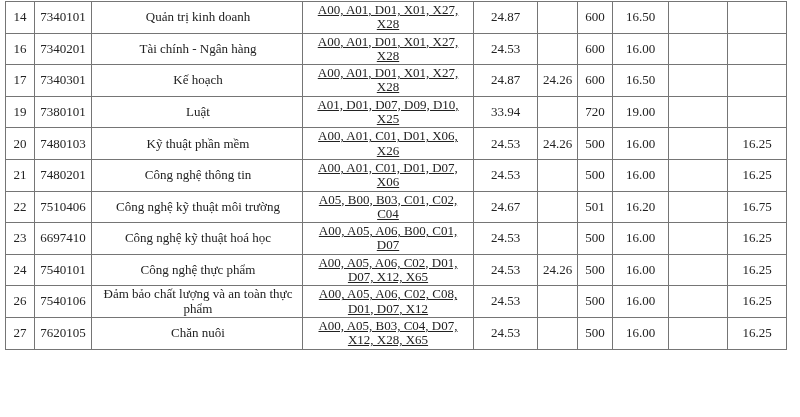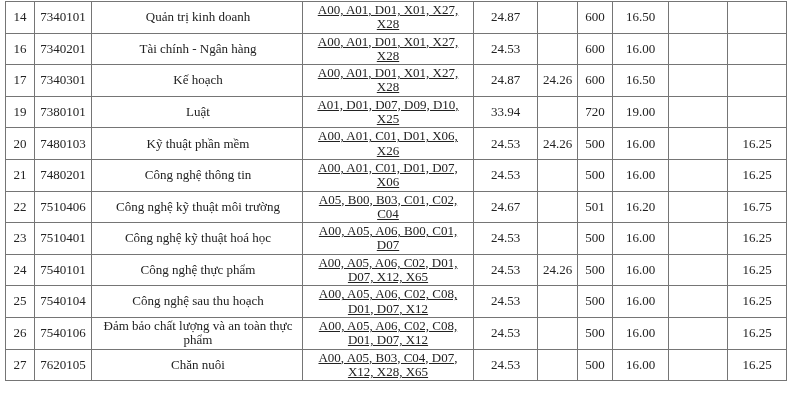--- a/index.html
+++ b/index.html
@@ -144,49 +144,37 @@
     <td class="combos-cell">A05, B00, B03, C01, C02, C04</td>
     <td>24.67</td>
     <td></td>
     <td>501</td>
     <td>16.20</td>
     <td></td>
     <td>16.75</td>
   </tr>
         <tr>
     <td>23</td>
-    <td>7510401</td>
+    <td>6697410</td>
     <td class="name-cell">Công nghệ kỹ thuật hoá học</td>
     <td class="combos-cell">A00, A05, A06, B00, C01,<br>D07</td>
     <td>24.53</td>
     <td></td>
     <td>500</td>
     <td>16.00</td>
     <td></td>
     <td>16.25</td>
   </tr>
         <tr>
     <td>24</td>
     <td>7540101</td>
     <td class="name-cell">Công nghệ thực phẩm</td>
     <td class="combos-cell">A00, A05, A06, C02, D01,<br>D07, X12, X65</td>
     <td>24.53</td>
     <td>24.26</td>
-    <td>500</td>
-    <td>16.00</td>
-    <td></td>
-    <td>16.25</td>
-  </tr>
-        <tr>
-    <td>25</td>
-    <td>7540104</td>
-    <td class="name-cell">Công nghệ sau thu hoạch</td>
-    <td class="combos-cell">A00, A05, A06, C02, C08,<br>D01, D07, X12</td>
-    <td>24.53</td>
-    <td></td>
     <td>500</td>
     <td>16.00</td>
     <td></td>
     <td>16.25</td>
   </tr>
         <tr>
     <td>26</td>
     <td>7540106</td>
     <td class="name-cell">Đảm bảo chất lượng và an toàn thực phẩm</td>
     <td class="combos-cell">A00, A05, A06, C02, C08,<br>D01, D07, X12</td>

